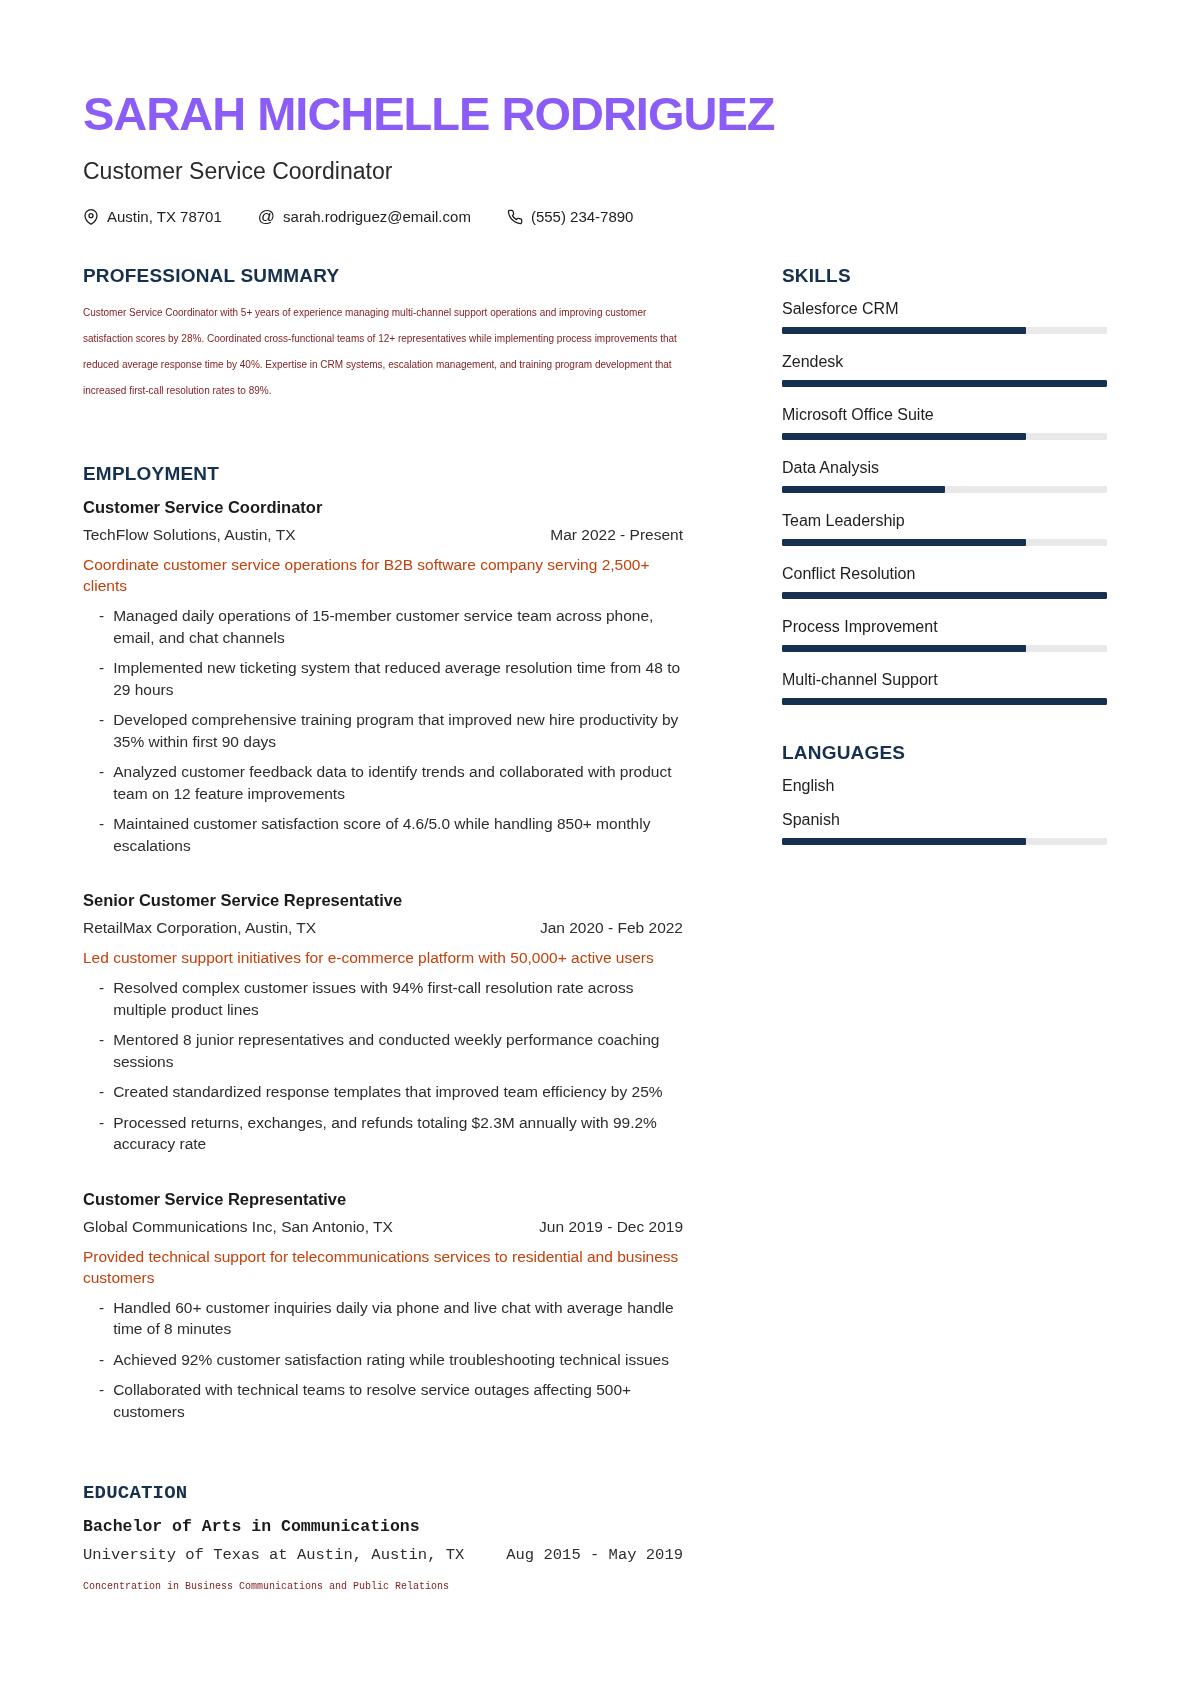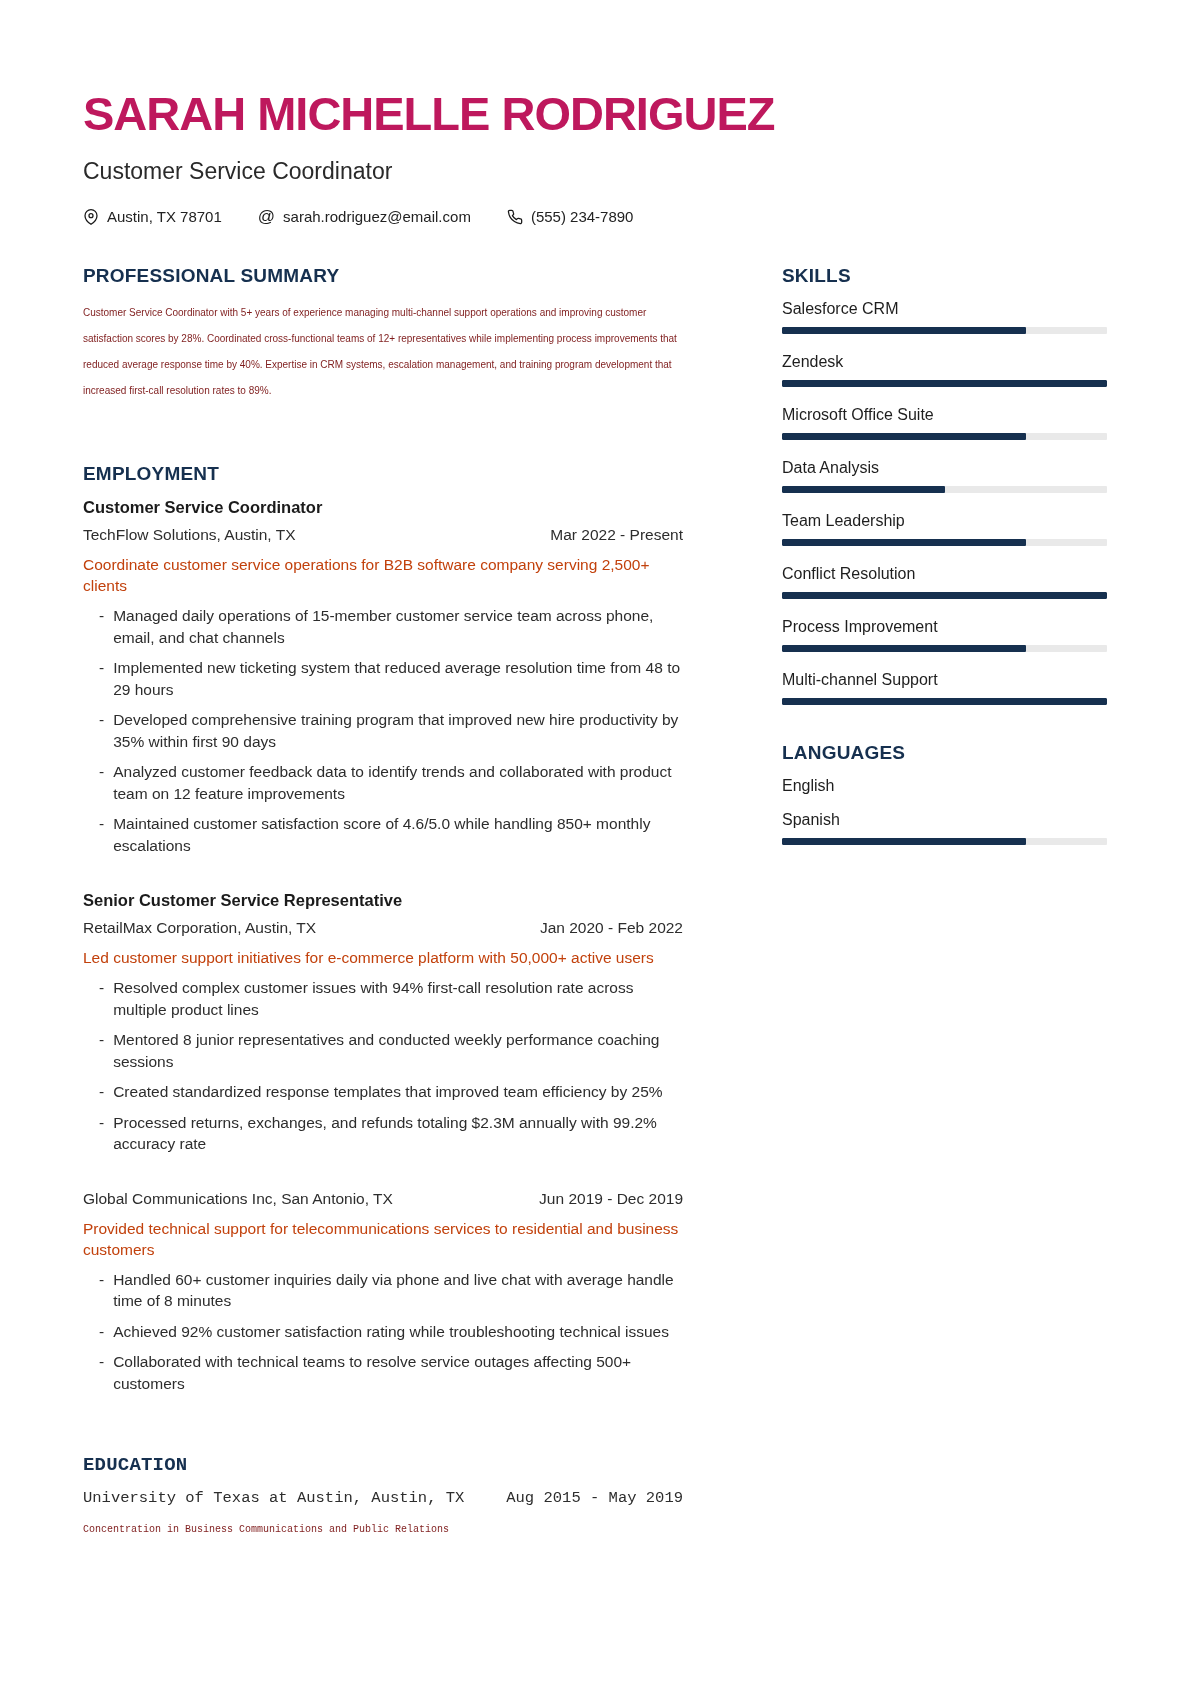--- a/index.html
+++ b/index.html
@@ -14,21 +14,21 @@
     height: 1697px;
     background: #ffffff;
     padding: 90px 87px 40px 83px;
     overflow: hidden;
   }
   
   .name {
     font-size: 47px;
     font-weight: 700;
     letter-spacing: -1px;
-    color: #be185d;
+    color: #8b5cf6;
     line-height: 1.0;
     margin-bottom: 21px;
     white-space: nowrap;
   }
   .subtitle {
     font-size: 23px;
     font-weight: 400;
     color: #2a2a2a;
     margin-bottom: 23px;
   }
@@ -227,20 +227,21 @@
                   <span class="dash">-</span>
                   <span class="bullet-text">Created standardized response templates that improved team efficiency by 25%</span>
                 </li>
                 <li>
                   <span class="dash">-</span>
                   <span class="bullet-text">Processed returns, exchanges, and refunds totaling $2.3M annually with 99.2% accuracy rate</span>
                 </li>
               </ul>
             </article>
             <article class="job">
+              <h3 class="job-title">Customer Service Representative</h3>
               <div class="meta-row">
                 <span class="company">Global Communications Inc, San Antonio, TX</span>
                 <span class="dates">Jun 2019 - Dec 2019</span>
               </div>
               <p class="job-desc">Provided technical support for telecommunications services to residential and business customers</p>
               <ul class="bullets">
                 <li>
                   <span class="dash">-</span>
                   <span class="bullet-text">Handled 60+ customer inquiries daily via phone and live chat with average handle time of 8 minutes</span>
                 </li>
@@ -252,20 +253,21 @@
                   <span class="dash">-</span>
                   <span class="bullet-text">Collaborated with technical teams to resolve service outages affecting 500+ customers</span>
                 </li>
               </ul>
             </article>
           </div>
       </section>
 
       <section class="section-education">
         <h2 class="sec-heading">EDUCATION</h2>
+        <h3 class="degree">Bachelor of Arts in Communications</h3>
         <div class="meta-row">
           <span>University of Texas at Austin, Austin, TX</span>
           <span>Aug 2015 - May 2019</span>
         </div>
         <p class="body-text">Concentration in Business Communications and Public Relations</p>
       </section>
 
     </main>
 
     <aside class="side-col">

